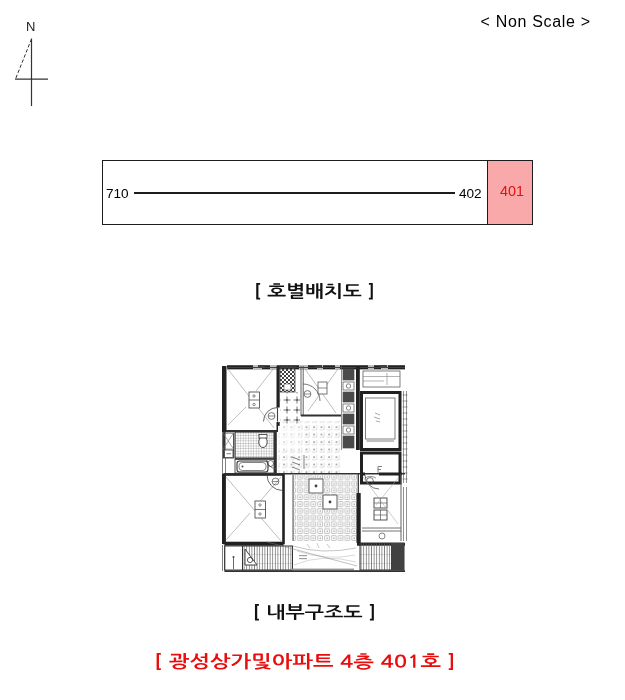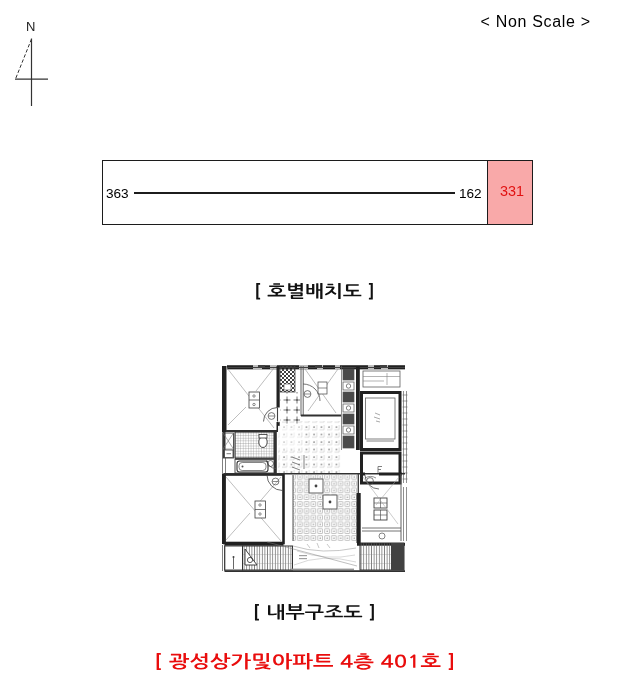--- a/index.html
+++ b/index.html
@@ -10,24 +10,24 @@
 
 <svg class="abs" style="left:8px;top:16px" width="60" height="96" viewBox="0 0 60 96">
   <text x="18" y="15" font-size="13" fill="#222" font-family="Liberation Sans">N</text>
   <path d="M23.5 22.5V90" stroke="#333" stroke-width="1.2" fill="none"></path>
   <path d="M23.5 23L7.5 63" stroke="#333" stroke-width="1" stroke-dasharray="3.5 2" fill="none"></path>
   <path d="M7 63.2H40" stroke="#333" stroke-width="1.2" fill="none"></path>
 </svg>
 
 <div class="abs" style="left:102px;top:160.4px;width:429px;height:62.8px;border:1.6px solid #1c1c1c;background:#fff"></div>
 <div class="abs" style="left:486.6px;top:160.4px;width:44.4px;height:62.6px;background:#f9a9a9;border:1.7px solid #1c1c1c"></div>
-<div class="abs" style="left:106px;top:186px;font-size:13.6px;color:#000">363</div>
+<div class="abs" style="left:106px;top:186px;font-size:13.6px;color:#000">710</div>
 <div class="abs" style="left:133.8px;top:192.4px;width:321px;height:1.4px;background:#1c1c1c"></div>
-<div class="abs" style="left:459px;top:186px;font-size:13.6px;color:#000">162</div>
-<div class="abs" style="left:500px;top:183px;font-size:14.4px;color:#e11212">331</div>
+<div class="abs" style="left:459px;top:186px;font-size:13.6px;color:#000">402</div>
+<div class="abs" style="left:500px;top:183px;font-size:14.4px;color:#e11212">401</div>
 
 <svg class="abs" style="left:0;top:0" width="625" height="700" viewBox="0 0 625 700" pointer-events="none">
   <g transform="translate(253.9,297.2) scale(1.006,0.843)" fill="#111">
       <path d="M2.6 2.7Q2.5 2.7 2.4 2.6Q2.3 2.5 2.3 2.4V-16.6Q2.3 -16.7 2.4 -16.8Q2.5 -16.8 2.6 -16.8H6.0Q6.1 -16.8 6.2 -16.8Q6.2 -16.7 6.2 -16.6V-15.1Q6.2 -14.9 6.0 -14.9H4.5V0.7H6.0Q6.2 0.7 6.2 1.0V2.4Q6.2 2.5 6.2 2.6Q6.1 2.7 6.0 2.7Z M31.6 -1.2Q31.6 -1.1 31.5 -1.0Q31.4 -0.9 31.3 -0.9H13.9Q13.8 -0.9 13.7 -1.0Q13.6 -1.1 13.6 -1.2V-2.5Q13.6 -2.6 13.7 -2.7Q13.8 -2.8 13.9 -2.8H21.5V-4.5Q20.5 -4.7 19.7 -5.0Q18.9 -5.2 18.4 -5.7Q17.8 -6.1 17.5 -6.7Q17.2 -7.3 17.2 -8.0Q17.2 -8.7 17.6 -9.4Q18.0 -10.0 18.7 -10.5Q19.4 -10.9 20.4 -11.2Q21.4 -11.5 22.6 -11.5Q23.8 -11.5 24.8 -11.2Q25.8 -10.9 26.6 -10.5Q27.3 -10.0 27.7 -9.4Q28.1 -8.7 28.1 -8.0Q28.1 -7.3 27.8 -6.7Q27.5 -6.1 26.9 -5.7Q26.3 -5.2 25.5 -5.0Q24.7 -4.7 23.8 -4.5V-2.8H31.3Q31.4 -2.8 31.5 -2.7Q31.6 -2.6 31.6 -2.5ZM30.0 -12.4Q30.0 -12.3 29.9 -12.2Q29.9 -12.1 29.7 -12.1H15.5Q15.4 -12.1 15.3 -12.2Q15.2 -12.3 15.2 -12.4V-13.6Q15.2 -13.7 15.3 -13.8Q15.4 -13.9 15.5 -13.9H29.7Q29.9 -13.9 29.9 -13.8Q30.0 -13.7 30.0 -13.6ZM22.6 -9.8Q22.0 -9.8 21.4 -9.6Q20.8 -9.5 20.4 -9.3Q19.9 -9.0 19.7 -8.7Q19.4 -8.4 19.4 -8.0Q19.4 -7.6 19.7 -7.2Q19.9 -6.9 20.4 -6.7Q20.8 -6.4 21.4 -6.3Q22.0 -6.2 22.6 -6.2Q23.3 -6.2 23.9 -6.3Q24.5 -6.4 24.9 -6.7Q25.3 -6.9 25.6 -7.2Q25.8 -7.6 25.8 -8.0Q25.8 -8.4 25.6 -8.7Q25.3 -9.0 24.9 -9.3Q24.5 -9.5 23.9 -9.6Q23.3 -9.8 22.6 -9.8ZM26.0 -15.0Q26.0 -14.9 25.9 -14.8Q25.8 -14.7 25.6 -14.7H19.6Q19.5 -14.7 19.4 -14.8Q19.3 -14.8 19.3 -15.0V-16.2Q19.3 -16.4 19.4 -16.5Q19.5 -16.5 19.6 -16.5H25.6Q25.8 -16.5 25.9 -16.4Q26.0 -16.3 26.0 -16.2Z M42.9 -8.9Q42.9 -8.2 42.5 -7.9Q42.2 -7.5 41.4 -7.5H35.6Q34.7 -7.5 34.4 -7.8Q34.1 -8.1 34.1 -8.9V-16.2Q34.1 -16.3 34.1 -16.4Q34.2 -16.5 34.3 -16.5H36.0Q36.1 -16.5 36.2 -16.4Q36.3 -16.3 36.3 -16.2V-13.6H40.6V-16.2Q40.6 -16.3 40.7 -16.4Q40.8 -16.5 40.9 -16.5H42.6Q42.7 -16.5 42.8 -16.4Q42.9 -16.3 42.9 -16.2V-14.7H46.3V-16.6Q46.3 -16.8 46.5 -16.8H48.3Q48.6 -16.8 48.6 -16.6V-7.1Q48.6 -6.8 48.3 -6.8H46.5Q46.3 -6.8 46.3 -7.1V-9.1H42.9ZM49.0 1.8Q49.0 1.9 48.9 2.0Q48.8 2.1 48.8 2.1H38.0Q37.2 2.1 37.0 1.8Q36.7 1.5 36.7 0.9V-1.6Q36.7 -2.2 36.9 -2.5Q37.2 -2.8 38.0 -2.8H46.0Q46.2 -2.8 46.2 -2.8Q46.3 -2.9 46.3 -3.1V-3.8Q46.3 -4.0 46.2 -4.0Q46.2 -4.1 46.0 -4.1H36.9Q36.8 -4.1 36.7 -4.2Q36.6 -4.2 36.6 -4.3V-5.6Q36.6 -5.7 36.7 -5.8Q36.8 -5.9 36.9 -5.9H47.1Q48.0 -5.9 48.2 -5.7Q48.5 -5.4 48.5 -4.7V-2.3Q48.5 -1.6 48.2 -1.3Q48.0 -1.1 47.1 -1.1H39.2Q39.0 -1.1 39.0 -1.0Q38.9 -1.0 38.9 -0.8V0.0Q38.9 0.2 39.0 0.2Q39.0 0.3 39.2 0.3H48.7Q48.8 0.3 48.9 0.3Q49.0 0.4 49.0 0.5ZM40.6 -11.7H36.3V-9.7Q36.3 -9.4 36.7 -9.4H40.2Q40.6 -9.4 40.6 -9.7ZM42.9 -12.8V-11.0H46.3V-12.8Z M65.9 -16.6Q65.9 -16.8 66.2 -16.8H67.9Q68.2 -16.8 68.2 -16.6V1.9Q68.2 2.1 67.9 2.1H66.2Q65.9 2.1 65.9 1.9V-7.6H64.1V1.1Q64.1 1.4 63.8 1.4H62.2Q61.9 1.4 61.9 1.1V-16.2Q61.9 -16.5 62.2 -16.5H63.8Q64.1 -16.5 64.1 -16.2V-9.5H65.9ZM57.8 -9.2H54.4V-5.5Q54.4 -5.2 54.8 -5.2H57.5Q57.8 -5.2 57.8 -5.5ZM60.1 -4.7Q60.1 -4.0 59.8 -3.7Q59.4 -3.4 58.6 -3.4H53.7Q52.8 -3.4 52.5 -3.7Q52.2 -4.0 52.2 -4.8V-15.4Q52.2 -15.5 52.2 -15.5Q52.3 -15.6 52.4 -15.6H54.1Q54.2 -15.6 54.3 -15.5Q54.4 -15.5 54.4 -15.4V-11.0H57.8V-15.4Q57.8 -15.5 57.9 -15.6Q58.0 -15.6 58.1 -15.6H59.8Q59.9 -15.6 60.0 -15.6Q60.1 -15.5 60.1 -15.4Z M71.9 -2.2Q71.7 -2.1 71.5 -2.1Q71.4 -2.1 71.3 -2.3L70.7 -3.2Q70.5 -3.5 70.6 -3.6Q70.7 -3.8 70.8 -3.9Q71.9 -4.5 72.9 -5.2Q73.9 -5.9 74.8 -6.8Q75.7 -7.6 76.3 -8.5Q77.0 -9.4 77.3 -10.3Q77.5 -10.6 77.5 -10.7Q77.5 -10.8 77.0 -10.8H71.9Q71.8 -10.8 71.7 -10.9Q71.6 -11.0 71.6 -11.2V-12.5Q71.6 -12.6 71.7 -12.7Q71.8 -12.8 71.9 -12.8H78.6Q79.5 -12.8 79.8 -12.4Q80.2 -12.1 80.2 -11.8Q80.2 -11.3 80.0 -10.7Q79.7 -9.9 79.2 -9.1Q78.8 -8.3 78.3 -7.6Q78.7 -7.2 79.2 -6.8Q79.6 -6.3 80.1 -5.9Q80.6 -5.5 81.0 -5.2Q81.5 -4.8 81.9 -4.5Q82.1 -4.4 82.1 -4.3Q82.1 -4.1 82.0 -4.0L81.2 -2.9Q81.1 -2.8 81.0 -2.8Q80.8 -2.7 80.6 -2.9Q80.2 -3.1 79.8 -3.5Q79.3 -3.8 78.8 -4.2Q78.3 -4.7 77.9 -5.1Q77.4 -5.6 77.0 -6.0Q75.0 -3.8 71.9 -2.2ZM86.2 1.9Q86.2 2.1 85.9 2.1H84.1Q84.0 2.1 83.9 2.1Q83.8 2.0 83.8 1.9V-16.6Q83.8 -16.7 83.9 -16.8Q84.0 -16.8 84.1 -16.8H85.9Q86.2 -16.8 86.2 -16.6ZM78.9 -14.4Q78.9 -14.3 78.8 -14.2Q78.7 -14.1 78.6 -14.1H73.4Q73.3 -14.1 73.2 -14.2Q73.1 -14.3 73.1 -14.4V-15.6Q73.1 -15.8 73.2 -15.9Q73.3 -15.9 73.4 -15.9H78.6Q78.7 -15.9 78.8 -15.8Q78.9 -15.7 78.9 -15.6Z M104.3 -7.2Q104.3 -7.0 104.2 -7.0Q104.2 -6.9 104.1 -6.9H99.0V-3.0H106.5Q106.6 -3.0 106.7 -2.9Q106.8 -2.8 106.8 -2.7V-1.4Q106.8 -1.3 106.7 -1.2Q106.6 -1.1 106.5 -1.1H89.1Q89.0 -1.1 88.9 -1.2Q88.8 -1.3 88.8 -1.4V-2.7Q88.8 -2.8 88.9 -2.9Q89.0 -3.0 89.1 -3.0H96.7V-6.9H93.0Q92.2 -6.9 91.8 -7.3Q91.5 -7.7 91.5 -8.4V-14.2Q91.5 -15.0 91.8 -15.2Q92.1 -15.5 92.9 -15.5H103.9Q104.2 -15.5 104.2 -15.3V-13.9Q104.2 -13.6 103.9 -13.6H94.1Q93.8 -13.6 93.8 -13.3V-9.1Q93.8 -9.0 93.8 -8.9Q93.9 -8.8 94.1 -8.8H104.0Q104.1 -8.8 104.2 -8.7Q104.3 -8.7 104.3 -8.5Z M114.5 2.7Q114.4 2.7 114.4 2.6Q114.3 2.5 114.3 2.4V1.0Q114.3 0.7 114.5 0.7H116.1V-14.9H114.5Q114.3 -14.9 114.3 -15.1V-16.6Q114.3 -16.7 114.4 -16.8Q114.4 -16.8 114.5 -16.8H118.0Q118.1 -16.8 118.1 -16.8Q118.2 -16.7 118.2 -16.6V2.4Q118.2 2.5 118.1 2.6Q118.1 2.7 118.0 2.7Z"></path>
     </g>
   <g transform="translate(252.6,618.2) scale(1.026,0.843)" fill="#111">
       <path d="M2.6 2.7Q2.5 2.7 2.4 2.6Q2.3 2.5 2.3 2.4V-16.6Q2.3 -16.7 2.4 -16.8Q2.5 -16.8 2.6 -16.8H6.0Q6.1 -16.8 6.2 -16.8Q6.2 -16.7 6.2 -16.6V-15.1Q6.2 -14.9 6.0 -14.9H4.5V0.7H6.0Q6.2 0.7 6.2 1.0V2.4Q6.2 2.5 6.2 2.6Q6.1 2.7 6.0 2.7Z M28.3 -16.6Q28.3 -16.7 28.4 -16.8Q28.5 -16.8 28.6 -16.8H30.3Q30.6 -16.8 30.6 -16.6V1.9Q30.6 2.1 30.3 2.1H28.6Q28.5 2.1 28.4 2.1Q28.3 2.0 28.3 1.9V-7.6H26.4V1.1Q26.4 1.2 26.3 1.3Q26.2 1.4 26.1 1.4H24.5Q24.4 1.4 24.3 1.3Q24.2 1.2 24.2 1.1V-16.2Q24.2 -16.3 24.3 -16.4Q24.4 -16.5 24.5 -16.5H26.1Q26.2 -16.5 26.3 -16.4Q26.4 -16.3 26.4 -16.2V-9.5H28.3ZM23.6 -4.4Q23.6 -4.3 23.5 -4.2Q23.4 -4.1 23.2 -4.1Q22.5 -3.9 21.7 -3.7Q20.8 -3.6 19.9 -3.5Q19.0 -3.4 18.1 -3.4Q17.2 -3.4 16.5 -3.4Q15.7 -3.4 15.4 -3.8Q15.0 -4.2 15.0 -4.9V-15.2Q15.0 -15.3 15.1 -15.4Q15.2 -15.5 15.3 -15.5H16.9Q17.1 -15.5 17.2 -15.4Q17.3 -15.3 17.3 -15.2V-5.7Q17.3 -5.4 17.6 -5.3Q18.1 -5.3 18.8 -5.3Q19.4 -5.3 20.1 -5.4Q20.8 -5.5 21.6 -5.6Q22.3 -5.7 23.0 -5.9Q23.1 -5.9 23.2 -5.9Q23.3 -5.8 23.4 -5.7Z M45.4 -12.4H37.4V-10.8Q37.4 -10.6 37.5 -10.5Q37.6 -10.5 37.7 -10.5H45.1Q45.3 -10.5 45.4 -10.5Q45.4 -10.6 45.4 -10.8ZM47.7 -9.9Q47.7 -9.2 47.4 -8.9Q47.1 -8.5 46.2 -8.5H36.6Q35.8 -8.5 35.4 -8.8Q35.1 -9.1 35.1 -10.0V-16.5Q35.1 -16.6 35.2 -16.7Q35.3 -16.8 35.4 -16.8H37.1Q37.2 -16.8 37.3 -16.7Q37.4 -16.6 37.4 -16.5V-14.3H45.4V-16.5Q45.4 -16.6 45.5 -16.7Q45.6 -16.8 45.7 -16.8H47.5Q47.6 -16.8 47.6 -16.7Q47.7 -16.6 47.7 -16.5ZM50.4 -4.7Q50.4 -4.6 50.3 -4.5Q50.2 -4.4 50.1 -4.4H42.6V1.7Q42.6 2.0 42.3 2.0H40.6Q40.3 2.0 40.3 1.7V-4.4H32.7Q32.6 -4.4 32.5 -4.5Q32.4 -4.6 32.4 -4.7V-6.0Q32.4 -6.1 32.5 -6.2Q32.6 -6.3 32.7 -6.3H50.1Q50.2 -6.3 50.3 -6.2Q50.4 -6.1 50.4 -6.0Z M66.5 -14.8Q66.5 -12.9 66.3 -11.2Q66.1 -9.5 65.8 -8.0H68.9Q69.0 -8.0 69.1 -7.9Q69.2 -7.8 69.2 -7.7V-6.4Q69.2 -6.3 69.1 -6.2Q69.0 -6.1 68.9 -6.1H61.2V1.7Q61.2 2.0 60.9 2.0H59.2Q58.9 2.0 58.9 1.7V-6.1H51.5Q51.4 -6.1 51.3 -6.2Q51.2 -6.3 51.2 -6.4V-7.7Q51.2 -7.8 51.3 -7.9Q51.4 -8.0 51.5 -8.0H63.6Q63.9 -9.2 64.1 -10.8Q64.3 -12.4 64.3 -13.9Q64.3 -14.2 64.1 -14.3Q64.0 -14.3 63.7 -14.3H54.1Q54.0 -14.3 53.9 -14.4Q53.8 -14.5 53.8 -14.6V-16.0Q53.8 -16.1 53.9 -16.2Q54.0 -16.3 54.1 -16.3H65.2Q65.9 -16.3 66.2 -15.9Q66.5 -15.6 66.5 -14.8Z M72.8 -6.4Q72.6 -6.3 72.5 -6.4Q72.3 -6.4 72.3 -6.5L71.8 -7.7Q71.7 -7.9 71.8 -8.1Q71.9 -8.2 72.0 -8.3Q75.1 -9.2 77.4 -10.4Q79.6 -11.7 81.0 -13.1Q81.2 -13.3 81.2 -13.4Q81.2 -13.5 80.9 -13.5H73.3Q73.0 -13.5 73.0 -13.8V-15.2Q73.0 -15.4 73.3 -15.4H82.9Q83.8 -15.4 84.1 -15.2Q84.5 -14.9 84.5 -14.5Q84.5 -13.8 83.6 -12.6Q82.6 -11.6 81.4 -10.6Q81.9 -10.3 82.6 -10.0Q83.2 -9.7 83.9 -9.5Q84.6 -9.2 85.2 -8.9Q85.8 -8.7 86.3 -8.6Q86.6 -8.5 86.4 -8.2L85.9 -6.9Q85.9 -6.7 85.7 -6.7Q85.5 -6.7 85.4 -6.7Q84.8 -6.9 84.1 -7.2Q83.4 -7.5 82.6 -7.8Q81.8 -8.1 81.1 -8.5Q80.3 -8.9 79.6 -9.3Q78.1 -8.4 76.3 -7.6Q74.6 -6.9 72.8 -6.4ZM88.0 -1.4Q88.0 -1.3 87.9 -1.2Q87.8 -1.1 87.7 -1.1H70.3Q70.2 -1.1 70.1 -1.2Q70.0 -1.3 70.0 -1.4V-2.7Q70.0 -3.0 70.3 -3.0H77.9V-6.8Q77.9 -7.0 78.1 -7.0H79.9Q80.0 -7.0 80.1 -7.0Q80.2 -6.9 80.2 -6.8V-3.0H87.7Q87.8 -3.0 87.9 -2.9Q88.0 -2.8 88.0 -2.7Z M104.3 -7.2Q104.3 -7.0 104.2 -7.0Q104.2 -6.9 104.1 -6.9H99.0V-3.0H106.5Q106.6 -3.0 106.7 -2.9Q106.8 -2.8 106.8 -2.7V-1.4Q106.8 -1.3 106.7 -1.2Q106.6 -1.1 106.5 -1.1H89.1Q89.0 -1.1 88.9 -1.2Q88.8 -1.3 88.8 -1.4V-2.7Q88.8 -2.8 88.9 -2.9Q89.0 -3.0 89.1 -3.0H96.7V-6.9H93.0Q92.2 -6.9 91.8 -7.3Q91.5 -7.7 91.5 -8.4V-14.2Q91.5 -15.0 91.8 -15.2Q92.1 -15.5 92.9 -15.5H103.9Q104.2 -15.5 104.2 -15.3V-13.9Q104.2 -13.6 103.9 -13.6H94.1Q93.8 -13.6 93.8 -13.3V-9.1Q93.8 -9.0 93.8 -8.9Q93.9 -8.8 94.1 -8.8H104.0Q104.1 -8.8 104.2 -8.7Q104.3 -8.7 104.3 -8.5Z M114.5 2.7Q114.4 2.7 114.4 2.6Q114.3 2.5 114.3 2.4V1.0Q114.3 0.7 114.5 0.7H116.1V-14.9H114.5Q114.3 -14.9 114.3 -15.1V-16.6Q114.3 -16.7 114.4 -16.8Q114.4 -16.8 114.5 -16.8H118.0Q118.1 -16.8 118.1 -16.8Q118.2 -16.7 118.2 -16.6V2.4Q118.2 2.5 118.1 2.6Q118.1 2.7 118.0 2.7Z"></path>
     </g>
   <g transform="translate(154.1,667.7) scale(1.044,0.826)" fill="#e90d0d">
       <path d="M2.7 2.8Q2.6 2.8 2.5 2.8Q2.4 2.7 2.4 2.6V-17.4Q2.4 -17.5 2.5 -17.6Q2.6 -17.7 2.7 -17.7H6.3Q6.4 -17.7 6.5 -17.6Q6.5 -17.5 6.5 -17.4V-15.9Q6.5 -15.6 6.3 -15.6H4.7V0.8H6.3Q6.5 0.8 6.5 1.0V2.6Q6.5 2.7 6.5 2.8Q6.4 2.8 6.3 2.8Z M30.7 -1.4Q30.7 -0.7 30.3 0.0Q29.8 0.7 29.0 1.2Q28.2 1.7 27.0 2.0Q25.7 2.3 24.2 2.3Q22.6 2.3 21.4 2.0Q20.2 1.7 19.3 1.2Q18.5 0.7 18.1 0.0Q17.7 -0.7 17.7 -1.4Q17.7 -2.2 18.1 -2.9Q18.5 -3.5 19.3 -4.0Q20.2 -4.5 21.4 -4.8Q22.6 -5.1 24.2 -5.1Q25.7 -5.1 27.0 -4.8Q28.2 -4.5 29.0 -4.0Q29.8 -3.5 30.3 -2.9Q30.7 -2.2 30.7 -1.4ZM33.5 -10.0Q33.5 -9.9 33.4 -9.8Q33.3 -9.7 33.2 -9.7H30.5V-5.8Q30.5 -5.5 30.2 -5.5H28.3Q28.1 -5.5 28.1 -5.8V-17.4Q28.1 -17.7 28.3 -17.7H30.2Q30.5 -17.7 30.5 -17.4V-11.8H33.2Q33.3 -11.8 33.4 -11.7Q33.5 -11.6 33.5 -11.5ZM14.6 -8.1Q14.6 -8.4 14.9 -8.4Q15.8 -8.4 16.8 -8.4Q17.8 -8.4 18.8 -8.4V-12.2Q18.8 -12.5 19.1 -12.5H20.9Q21.1 -12.5 21.1 -12.2V-8.4Q22.6 -8.5 24.1 -8.6Q25.5 -8.7 26.8 -8.8Q26.9 -8.8 27.0 -8.8Q27.1 -8.8 27.1 -8.6L27.2 -7.3Q27.3 -7.2 27.2 -7.1Q27.1 -7.0 27.0 -7.0Q25.5 -6.8 23.9 -6.7Q22.3 -6.6 20.8 -6.5Q19.2 -6.4 17.7 -6.4Q16.2 -6.4 14.9 -6.4Q14.8 -6.4 14.7 -6.5Q14.6 -6.6 14.6 -6.8ZM26.0 -15.3Q26.0 -14.1 25.9 -12.9Q25.7 -11.6 25.5 -10.6Q25.5 -10.4 25.4 -10.3Q25.2 -10.1 25.1 -10.1L23.5 -10.3Q23.2 -10.3 23.2 -10.7Q23.3 -11.1 23.4 -11.6Q23.5 -12.2 23.5 -12.7Q23.6 -13.2 23.6 -13.7Q23.6 -14.1 23.6 -14.4Q23.6 -14.7 23.5 -14.8Q23.3 -14.9 23.0 -14.9H16.4Q16.3 -14.9 16.2 -14.9Q16.1 -15.0 16.1 -15.1V-16.6Q16.1 -16.7 16.2 -16.8Q16.3 -16.8 16.4 -16.8H24.6Q25.2 -16.8 25.6 -16.5Q26.0 -16.1 26.0 -15.3ZM24.2 -3.3Q23.2 -3.3 22.4 -3.1Q21.7 -2.9 21.2 -2.7Q20.7 -2.4 20.4 -2.1Q20.2 -1.7 20.2 -1.4Q20.2 -1.1 20.4 -0.8Q20.7 -0.4 21.2 -0.2Q21.7 0.1 22.4 0.3Q23.2 0.4 24.2 0.4Q25.2 0.4 25.9 0.3Q26.7 0.1 27.2 -0.2Q27.7 -0.4 27.9 -0.8Q28.2 -1.1 28.2 -1.4Q28.2 -1.7 27.9 -2.1Q27.7 -2.4 27.2 -2.7Q26.7 -2.9 25.9 -3.1Q25.2 -3.3 24.2 -3.3Z M51.2 -1.7Q51.2 -0.8 50.7 -0.1Q50.2 0.6 49.4 1.2Q48.5 1.7 47.4 2.0Q46.2 2.2 44.9 2.2Q43.4 2.2 42.3 2.0Q41.1 1.7 40.3 1.2Q39.5 0.7 39.0 -0.1Q38.6 -0.8 38.6 -1.7Q38.6 -2.6 39.0 -3.3Q39.5 -4.1 40.3 -4.6Q41.1 -5.1 42.3 -5.4Q43.4 -5.7 44.9 -5.7Q46.2 -5.7 47.4 -5.4Q48.5 -5.1 49.4 -4.6Q50.2 -4.1 50.7 -3.3Q51.2 -2.6 51.2 -1.7ZM36.4 -6.2Q36.1 -6.0 36.0 -6.0Q35.8 -6.1 35.7 -6.2L34.9 -7.2Q34.6 -7.5 34.7 -7.6Q34.7 -7.7 34.9 -7.9Q36.1 -8.7 37.0 -9.6Q37.9 -10.4 38.5 -11.5Q39.0 -12.6 39.3 -13.9Q39.6 -15.2 39.6 -16.9Q39.6 -17.1 39.7 -17.2Q39.8 -17.3 39.9 -17.3L41.8 -17.2Q42.0 -17.2 42.0 -16.9Q42.0 -15.9 41.9 -15.0Q41.9 -14.1 41.7 -13.3Q42.0 -12.5 42.6 -11.8Q43.1 -11.1 43.7 -10.6Q44.3 -10.0 45.0 -9.5Q45.6 -9.1 46.2 -8.8Q46.5 -8.7 46.3 -8.3L45.6 -7.1Q45.3 -6.8 45.0 -7.0Q43.7 -7.6 42.6 -8.5Q41.5 -9.5 40.7 -10.7Q40.0 -9.4 38.9 -8.3Q37.8 -7.2 36.4 -6.2ZM44.6 -11.8V-13.3Q44.6 -13.4 44.7 -13.5Q44.8 -13.5 44.9 -13.5H48.6V-17.4Q48.6 -17.7 48.9 -17.7H50.7Q50.8 -17.7 50.9 -17.6Q51.0 -17.5 51.0 -17.4V-6.3Q51.0 -6.1 50.9 -6.0Q50.8 -6.0 50.7 -6.0H48.9Q48.6 -6.0 48.6 -6.3V-11.6H44.9Q44.8 -11.6 44.7 -11.6Q44.6 -11.7 44.6 -11.8ZM48.7 -1.7Q48.7 -2.2 48.4 -2.6Q48.0 -3.0 47.5 -3.2Q47.0 -3.5 46.3 -3.6Q45.6 -3.8 44.9 -3.8Q43.2 -3.8 42.1 -3.2Q41.1 -2.7 41.1 -1.7Q41.1 -1.2 41.4 -0.8Q41.7 -0.4 42.2 -0.2Q42.7 0.1 43.3 0.2Q44.0 0.3 44.9 0.3Q45.6 0.3 46.3 0.2Q47.0 0.1 47.5 -0.2Q48.0 -0.4 48.4 -0.8Q48.7 -1.2 48.7 -1.7Z M70.1 -1.7Q70.1 -0.9 69.6 -0.1Q69.1 0.6 68.3 1.2Q67.4 1.7 66.3 2.0Q65.1 2.3 63.7 2.3Q62.3 2.3 61.2 2.0Q60.0 1.7 59.2 1.2Q58.4 0.6 57.9 -0.1Q57.5 -0.8 57.5 -1.7Q57.5 -2.6 57.9 -3.4Q58.4 -4.1 59.2 -4.6Q60.0 -5.2 61.2 -5.5Q62.3 -5.8 63.7 -5.8Q65.1 -5.8 66.3 -5.5Q67.4 -5.2 68.3 -4.6Q69.1 -4.1 69.6 -3.4Q70.1 -2.6 70.1 -1.7ZM55.7 -6.4Q55.4 -6.2 55.3 -6.3Q55.1 -6.3 55.0 -6.4L54.1 -7.4Q53.9 -7.7 54.0 -7.8Q54.0 -8.0 54.2 -8.1Q55.4 -8.9 56.3 -9.7Q57.2 -10.6 57.7 -11.6Q58.3 -12.6 58.6 -13.9Q58.9 -15.2 58.9 -16.9Q58.9 -17.1 59.0 -17.2Q59.1 -17.3 59.2 -17.3L61.1 -17.2Q61.3 -17.2 61.3 -16.9Q61.3 -15.0 61.0 -13.6Q61.4 -12.8 61.9 -12.1Q62.4 -11.4 63.1 -10.8Q63.7 -10.2 64.3 -9.7Q65.0 -9.3 65.5 -9.0Q65.9 -8.9 65.6 -8.5L64.9 -7.4Q64.7 -7.0 64.3 -7.2Q63.1 -7.8 62.0 -8.7Q60.9 -9.7 60.1 -10.9Q59.4 -9.6 58.3 -8.5Q57.2 -7.4 55.7 -6.4ZM73.0 -10.8Q73.0 -10.7 72.9 -10.6Q72.8 -10.5 72.7 -10.5H69.8V-6.3Q69.8 -6.2 69.8 -6.1Q69.7 -6.0 69.6 -6.0H67.7Q67.6 -6.0 67.5 -6.1Q67.4 -6.2 67.4 -6.3V-17.4Q67.4 -17.7 67.7 -17.7H69.6Q69.8 -17.7 69.8 -17.4V-12.5H72.7Q72.8 -12.5 72.9 -12.4Q73.0 -12.3 73.0 -12.2ZM67.6 -1.7Q67.6 -2.2 67.3 -2.6Q66.9 -3.0 66.4 -3.3Q65.9 -3.5 65.2 -3.7Q64.5 -3.8 63.7 -3.8Q62.1 -3.8 61.0 -3.3Q60.0 -2.7 60.0 -1.7Q60.0 -1.2 60.3 -0.8Q60.5 -0.4 61.0 -0.2Q61.5 0.1 62.2 0.2Q62.9 0.4 63.7 0.4Q64.5 0.4 65.2 0.2Q65.9 0.1 66.4 -0.2Q66.9 -0.4 67.3 -0.8Q67.6 -1.2 67.6 -1.7Z M84.2 -14.5Q84.1 -12.6 83.5 -10.8Q82.8 -9.1 81.7 -7.5Q80.6 -5.9 79.1 -4.6Q77.5 -3.2 75.6 -2.1Q75.4 -2.0 75.2 -2.0Q75.0 -2.1 74.9 -2.2L74.1 -3.4Q74.0 -3.6 74.0 -3.7Q74.1 -3.9 74.2 -4.0Q77.3 -5.7 79.3 -8.1Q81.2 -10.5 81.6 -13.4Q81.7 -13.8 81.6 -14.0Q81.5 -14.1 81.1 -14.1H75.2Q74.9 -14.1 74.9 -14.4V-15.9Q74.9 -16.1 75.2 -16.1H82.7Q83.7 -16.1 84.0 -15.7Q84.3 -15.3 84.2 -14.5ZM92.7 -8.3Q92.7 -8.2 92.6 -8.1Q92.5 -8.0 92.4 -8.0H89.6V2.0Q89.6 2.2 89.3 2.2H87.4Q87.2 2.2 87.2 2.0V-17.4Q87.2 -17.7 87.4 -17.7H89.3Q89.6 -17.7 89.6 -17.4V-10.0H92.4Q92.5 -10.0 92.6 -9.9Q92.7 -9.9 92.7 -9.8Z M104.2 -9.8Q104.2 -9.0 103.9 -8.7Q103.5 -8.4 102.7 -8.4H96.5Q95.7 -8.4 95.3 -8.7Q95.0 -9.0 95.0 -9.8V-15.6Q95.0 -16.4 95.3 -16.8Q95.6 -17.1 96.4 -17.1H102.7Q103.5 -17.1 103.9 -16.8Q104.2 -16.5 104.2 -15.6ZM97.5 2.4Q97.3 2.4 97.2 2.4Q97.0 2.4 97.0 2.2L96.6 0.9Q96.5 0.6 96.9 0.5Q99.5 0.1 101.8 -0.5Q104.1 -1.1 105.7 -2.1Q106.1 -2.2 106.0 -2.3Q105.9 -2.3 105.8 -2.3H98.1Q97.9 -2.3 97.9 -2.6V-3.9Q97.9 -4.2 98.1 -4.2H107.7Q108.8 -4.2 109.3 -3.9Q109.8 -3.7 109.8 -3.3Q109.8 -2.9 109.5 -2.5Q109.3 -2.2 108.8 -1.8Q108.2 -1.1 107.0 -0.5Q108.0 -0.2 109.1 0.1Q110.3 0.4 111.3 0.5Q111.5 0.5 111.5 0.6Q111.6 0.7 111.6 0.9L111.1 2.0Q111.1 2.1 111.0 2.2Q110.8 2.3 110.7 2.3Q110.0 2.2 109.2 2.0Q108.4 1.9 107.6 1.7Q106.8 1.4 105.9 1.2Q105.1 1.0 104.4 0.7Q102.8 1.3 101.0 1.8Q99.3 2.2 97.5 2.4ZM110.0 -7.1Q110.0 -6.8 109.7 -6.8H107.8Q107.6 -6.8 107.6 -7.2V-17.4Q107.6 -17.7 107.8 -17.7H109.7Q110.0 -17.7 110.0 -17.4ZM101.9 -15.0Q101.9 -15.1 101.8 -15.2Q101.8 -15.2 101.6 -15.2H97.6Q97.4 -15.2 97.3 -15.2Q97.3 -15.1 97.3 -15.0V-10.5Q97.3 -10.3 97.3 -10.2Q97.4 -10.2 97.6 -10.2H101.6Q101.8 -10.2 101.8 -10.2Q101.9 -10.3 101.9 -10.5ZM106.8 -5.5Q106.8 -5.4 106.7 -5.3Q106.6 -5.2 106.5 -5.2H101.1Q101.0 -5.2 100.9 -5.2Q100.8 -5.3 100.8 -5.5V-6.7Q100.8 -6.9 100.9 -7.0Q101.0 -7.1 101.1 -7.1H106.5Q106.6 -7.1 106.7 -7.0Q106.8 -6.8 106.8 -6.7Z M132.2 -8.3Q132.2 -8.1 132.1 -8.1Q132.0 -8.0 131.9 -8.0H129.1V2.0Q129.1 2.1 129.0 2.2Q128.9 2.2 128.8 2.2H126.9Q126.6 2.2 126.6 2.0V-17.4Q126.6 -17.7 126.9 -17.7H128.8Q128.9 -17.7 129.0 -17.6Q129.1 -17.5 129.1 -17.4V-10.0H131.9Q132.0 -10.0 132.1 -9.9Q132.2 -9.8 132.2 -9.7ZM122.0 -9.6Q122.0 -10.5 121.8 -11.4Q121.6 -12.2 121.2 -12.9Q120.9 -13.5 120.4 -13.9Q119.8 -14.3 119.2 -14.3Q118.5 -14.3 118.0 -13.9Q117.5 -13.5 117.1 -12.9Q116.8 -12.2 116.6 -11.4Q116.4 -10.5 116.4 -9.6Q116.4 -8.6 116.6 -7.7Q116.8 -6.9 117.1 -6.2Q117.5 -5.6 118.0 -5.2Q118.5 -4.8 119.2 -4.8Q119.8 -4.8 120.4 -5.2Q120.9 -5.6 121.2 -6.2Q121.6 -6.9 121.8 -7.7Q122.0 -8.6 122.0 -9.6ZM119.2 -2.7Q118.0 -2.7 117.0 -3.2Q116.0 -3.7 115.4 -4.6Q114.7 -5.5 114.3 -6.7Q114.0 -8.0 114.0 -9.5Q114.0 -11.1 114.3 -12.4Q114.7 -13.7 115.4 -14.5Q116.0 -15.4 117.0 -15.9Q118.0 -16.4 119.2 -16.4Q120.4 -16.4 121.3 -15.9Q122.3 -15.5 123.0 -14.6Q123.6 -13.7 124.0 -12.4Q124.3 -11.1 124.3 -9.6Q124.3 -8.0 124.0 -6.7Q123.6 -5.4 123.0 -4.5Q122.3 -3.6 121.3 -3.2Q120.4 -2.7 119.2 -2.7Z M132.9 -5.2Q132.9 -5.5 133.2 -5.5Q133.7 -5.5 134.2 -5.5Q134.7 -5.5 135.2 -5.5V-14.1H133.5Q133.4 -14.1 133.3 -14.2Q133.2 -14.3 133.2 -14.4V-15.7Q133.2 -15.9 133.3 -16.0Q133.4 -16.1 133.5 -16.1H144.4Q144.5 -16.1 144.6 -16.0Q144.7 -15.9 144.7 -15.7V-14.4Q144.7 -14.3 144.6 -14.2Q144.5 -14.1 144.4 -14.1H142.9V-5.8Q143.5 -5.8 144.0 -5.9Q144.6 -5.9 145.1 -6.0Q145.2 -6.0 145.3 -6.0Q145.4 -5.9 145.5 -5.8L145.7 -4.5Q145.7 -4.3 145.6 -4.3Q145.5 -4.2 145.4 -4.2Q144.1 -4.0 142.7 -3.8Q141.2 -3.7 139.6 -3.6Q138.1 -3.5 136.4 -3.5Q134.8 -3.5 133.2 -3.5Q133.1 -3.5 133.0 -3.6Q132.9 -3.7 132.9 -3.9ZM152.0 -8.2Q152.0 -8.1 151.9 -8.0Q151.8 -8.0 151.7 -8.0H148.8V2.0Q148.8 2.2 148.5 2.2H146.7Q146.4 2.2 146.4 2.0V-17.4Q146.4 -17.7 146.7 -17.7H148.5Q148.8 -17.7 148.8 -17.4V-10.0H151.7Q151.8 -10.0 151.9 -9.9Q152.0 -9.8 152.0 -9.7ZM137.5 -5.5Q139.1 -5.5 140.6 -5.6V-14.1H137.5Z M168.7 -6.7Q168.7 -6.5 168.7 -6.5Q168.6 -6.4 168.5 -6.4H156.8Q155.9 -6.4 155.6 -6.8Q155.3 -7.1 155.3 -7.9V-15.1Q155.3 -15.9 155.6 -16.2Q156.0 -16.5 156.8 -16.5H168.3Q168.6 -16.5 168.6 -16.2V-14.8Q168.6 -14.5 168.3 -14.5H158.0Q157.7 -14.5 157.7 -14.2V-12.4H168.0Q168.1 -12.4 168.2 -12.3Q168.3 -12.3 168.3 -12.2V-10.8Q168.3 -10.7 168.2 -10.6Q168.1 -10.5 168.0 -10.5H157.7V-8.7Q157.7 -8.5 157.7 -8.4Q157.8 -8.3 158.0 -8.3H168.4Q168.6 -8.3 168.7 -8.3Q168.7 -8.3 168.7 -8.1ZM171.1 -3.3Q171.2 -3.3 171.3 -3.2Q171.4 -3.1 171.4 -2.9V-1.6Q171.4 -1.5 171.3 -1.4Q171.2 -1.3 171.1 -1.3H152.8Q152.7 -1.3 152.6 -1.4Q152.5 -1.5 152.5 -1.6V-2.9Q152.5 -3.3 152.8 -3.3Z M188.0 -3.5V-0.3Q188.0 -0.1 188.0 -0.0Q187.9 0.1 187.7 0.1H186.1Q185.9 0.1 185.8 -0.0Q185.8 -0.1 185.8 -0.3V-3.5H179.0Q178.8 -3.5 178.8 -3.5Q178.7 -3.6 178.7 -3.8V-5.3Q178.7 -5.5 178.8 -5.6Q178.9 -5.8 179.0 -5.9L185.5 -15.6Q185.6 -15.8 185.6 -15.8Q185.7 -15.9 185.9 -15.9H187.8Q188.0 -15.9 188.0 -15.8Q188.0 -15.8 188.0 -15.6V-5.7H190.0Q190.2 -5.7 190.2 -5.6Q190.3 -5.6 190.3 -5.4V-3.8Q190.3 -3.6 190.2 -3.6Q190.2 -3.5 190.0 -3.5ZM181.3 -5.7H185.8V-12.5Z M207.4 -1.1Q207.4 -0.3 206.9 0.3Q206.5 0.9 205.6 1.4Q204.8 1.8 203.5 2.1Q202.3 2.4 200.7 2.4Q199.1 2.4 197.9 2.1Q196.6 1.8 195.8 1.4Q194.9 0.9 194.5 0.3Q194.0 -0.3 194.0 -1.1Q194.0 -1.8 194.5 -2.4Q194.9 -3.0 195.8 -3.5Q196.6 -3.9 197.9 -4.2Q199.1 -4.5 200.7 -4.5Q202.3 -4.5 203.5 -4.2Q204.8 -3.9 205.6 -3.5Q206.5 -3.0 206.9 -2.4Q207.4 -1.8 207.4 -1.1ZM194.1 -8.5Q193.9 -8.4 193.8 -8.5Q193.6 -8.5 193.6 -8.7L193.2 -9.9Q193.1 -10.0 193.2 -10.1Q193.3 -10.2 193.4 -10.3Q196.0 -10.8 198.1 -11.4Q200.3 -12.0 202.1 -12.8Q202.3 -12.9 202.3 -12.9Q202.4 -13.0 202.4 -13.0Q202.3 -13.1 202.3 -13.1Q202.2 -13.1 202.1 -13.1H194.9Q194.6 -13.1 194.6 -13.4V-14.6Q194.6 -14.9 194.9 -14.9H204.4Q205.3 -14.9 205.8 -14.6Q206.2 -14.3 206.2 -13.9Q206.2 -13.5 206.0 -13.2Q205.8 -12.9 205.4 -12.6Q205.1 -12.3 204.6 -11.9Q204.1 -11.6 203.5 -11.3Q204.5 -11.1 205.7 -10.8Q206.9 -10.6 208.0 -10.5Q208.2 -10.4 208.3 -10.3Q208.3 -10.1 208.3 -10.0L207.9 -8.9Q207.9 -8.8 207.8 -8.7Q207.6 -8.6 207.4 -8.7Q205.9 -8.9 204.1 -9.3Q202.4 -9.7 200.7 -10.2Q199.2 -9.6 197.5 -9.2Q195.8 -8.8 194.1 -8.5ZM210.1 -5.9Q210.1 -5.8 210.0 -5.6Q209.9 -5.5 209.8 -5.5H191.6Q191.4 -5.5 191.4 -5.6Q191.3 -5.7 191.3 -5.9V-7.2Q191.3 -7.5 191.6 -7.5H209.8Q209.9 -7.5 210.0 -7.4Q210.1 -7.3 210.1 -7.2ZM200.7 -2.7Q198.6 -2.7 197.5 -2.2Q196.4 -1.7 196.4 -1.1Q196.4 -0.4 197.5 0.1Q198.6 0.6 200.7 0.6Q202.8 0.6 203.9 0.1Q205.0 -0.4 205.0 -1.1Q205.0 -1.7 203.9 -2.2Q202.8 -2.7 200.7 -2.7ZM203.5 -16.1Q203.5 -16.0 203.4 -15.9Q203.3 -15.8 203.2 -15.8H197.8Q197.7 -15.8 197.6 -15.9Q197.5 -16.0 197.5 -16.1V-17.3Q197.5 -17.4 197.6 -17.5Q197.7 -17.6 197.8 -17.6H203.2Q203.3 -17.6 203.4 -17.5Q203.5 -17.4 203.5 -17.3Z M226.8 -3.5V-0.3Q226.8 -0.1 226.7 -0.0Q226.7 0.1 226.4 0.1H224.9Q224.7 0.1 224.6 -0.0Q224.5 -0.1 224.5 -0.3V-3.5H217.8Q217.6 -3.5 217.5 -3.5Q217.5 -3.6 217.5 -3.8V-5.3Q217.5 -5.5 217.6 -5.6Q217.6 -5.8 217.7 -5.9L224.2 -15.6Q224.3 -15.8 224.4 -15.8Q224.4 -15.9 224.7 -15.9H226.6Q226.7 -15.9 226.8 -15.8Q226.8 -15.8 226.8 -15.6V-5.7H228.7Q228.9 -5.7 229.0 -5.6Q229.0 -5.6 229.0 -5.4V-3.8Q229.0 -3.6 229.0 -3.6Q228.9 -3.5 228.7 -3.5ZM220.0 -5.7H224.5V-12.5Z M236.1 0.2Q233.4 0.2 232.1 -2.0Q230.8 -4.1 230.8 -7.9Q230.8 -9.2 231.0 -10.7Q231.2 -12.1 231.8 -13.3Q232.4 -14.5 233.4 -15.3Q234.4 -16.0 236.1 -16.0Q237.2 -16.0 238.0 -15.7Q238.8 -15.3 239.4 -14.7Q240.0 -14.1 240.3 -13.3Q240.7 -12.5 240.9 -11.6Q241.1 -10.7 241.2 -9.7Q241.3 -8.8 241.3 -7.9Q241.3 -6.0 241.0 -4.5Q240.7 -3.0 240.0 -2.0Q239.4 -0.9 238.4 -0.4Q237.4 0.2 236.1 0.2ZM236.1 -13.8Q235.4 -13.8 234.9 -13.5Q234.4 -13.1 234.0 -12.5Q233.6 -11.8 233.4 -10.6Q233.2 -9.5 233.2 -7.9Q233.2 -6.3 233.4 -5.2Q233.6 -4.1 234.0 -3.4Q234.4 -2.7 234.9 -2.4Q235.4 -2.1 236.1 -2.1Q236.7 -2.1 237.3 -2.4Q237.8 -2.7 238.2 -3.4Q238.6 -4.1 238.8 -5.2Q239.0 -6.3 239.0 -7.9Q239.0 -9.5 238.8 -10.6Q238.6 -11.8 238.2 -12.5Q237.8 -13.1 237.3 -13.5Q236.7 -13.8 236.1 -13.8Z M248.4 0.1Q248.1 0.1 248.1 -0.2V-12.6L246.5 -11.3Q246.4 -11.2 246.3 -11.2Q246.1 -11.2 246.1 -11.3L245.1 -12.4Q245.0 -12.5 245.1 -12.6Q245.1 -12.7 245.2 -12.8L248.4 -15.8Q248.4 -15.8 248.5 -15.9Q248.6 -15.9 248.7 -15.9H249.8Q250.2 -15.9 250.2 -15.8Q250.3 -15.8 250.3 -15.3V-0.2Q250.3 0.1 250.0 0.1Z M274.4 -1.3Q274.4 -1.2 274.3 -1.1Q274.2 -0.9 274.1 -0.9H255.8Q255.7 -0.9 255.6 -1.1Q255.5 -1.2 255.5 -1.3V-2.6Q255.5 -2.7 255.6 -2.8Q255.7 -2.9 255.8 -2.9H263.7V-4.8Q262.7 -4.9 261.9 -5.2Q261.0 -5.5 260.4 -6.0Q259.9 -6.4 259.5 -7.0Q259.2 -7.6 259.2 -8.4Q259.2 -9.2 259.6 -9.8Q260.1 -10.5 260.8 -11.0Q261.6 -11.5 262.6 -11.8Q263.7 -12.0 264.9 -12.0Q266.2 -12.0 267.2 -11.8Q268.3 -11.5 269.0 -11.0Q269.8 -10.5 270.2 -9.8Q270.6 -9.2 270.6 -8.4Q270.6 -7.6 270.3 -7.0Q270.0 -6.4 269.4 -6.0Q268.8 -5.5 268.0 -5.2Q267.1 -4.9 266.1 -4.8V-2.9H274.1Q274.2 -2.9 274.3 -2.8Q274.4 -2.7 274.4 -2.6ZM272.7 -13.0Q272.7 -12.9 272.6 -12.8Q272.5 -12.7 272.4 -12.7H257.5Q257.4 -12.7 257.3 -12.8Q257.1 -12.9 257.1 -13.1V-14.3Q257.1 -14.4 257.3 -14.5Q257.4 -14.6 257.5 -14.6H272.4Q272.5 -14.6 272.6 -14.5Q272.7 -14.4 272.7 -14.3ZM264.9 -10.2Q264.2 -10.2 263.6 -10.1Q263.0 -10.0 262.5 -9.7Q262.1 -9.5 261.8 -9.1Q261.6 -8.8 261.6 -8.4Q261.6 -7.9 261.8 -7.6Q262.1 -7.2 262.5 -7.0Q263.0 -6.7 263.6 -6.6Q264.2 -6.5 264.9 -6.5Q265.6 -6.5 266.2 -6.6Q266.8 -6.7 267.3 -7.0Q267.8 -7.2 268.0 -7.6Q268.3 -7.9 268.3 -8.4Q268.3 -8.8 268.0 -9.1Q267.8 -9.5 267.3 -9.7Q266.8 -10.0 266.2 -10.1Q265.6 -10.2 264.9 -10.2ZM268.4 -15.8Q268.4 -15.6 268.3 -15.5Q268.2 -15.4 268.1 -15.4H261.8Q261.7 -15.4 261.6 -15.5Q261.5 -15.6 261.5 -15.7V-17.0Q261.5 -17.2 261.6 -17.3Q261.7 -17.4 261.8 -17.4H268.1Q268.2 -17.4 268.3 -17.3Q268.4 -17.1 268.4 -17.0Z M282.5 2.8Q282.4 2.8 282.3 2.8Q282.2 2.7 282.2 2.6V1.0Q282.2 0.8 282.5 0.8H284.1V-15.6H282.5Q282.2 -15.6 282.2 -15.9V-17.4Q282.2 -17.5 282.3 -17.6Q282.4 -17.7 282.5 -17.7H286.1Q286.2 -17.7 286.2 -17.6Q286.3 -17.5 286.3 -17.4V2.6Q286.3 2.7 286.2 2.8Q286.2 2.8 286.1 2.8Z"></path>

